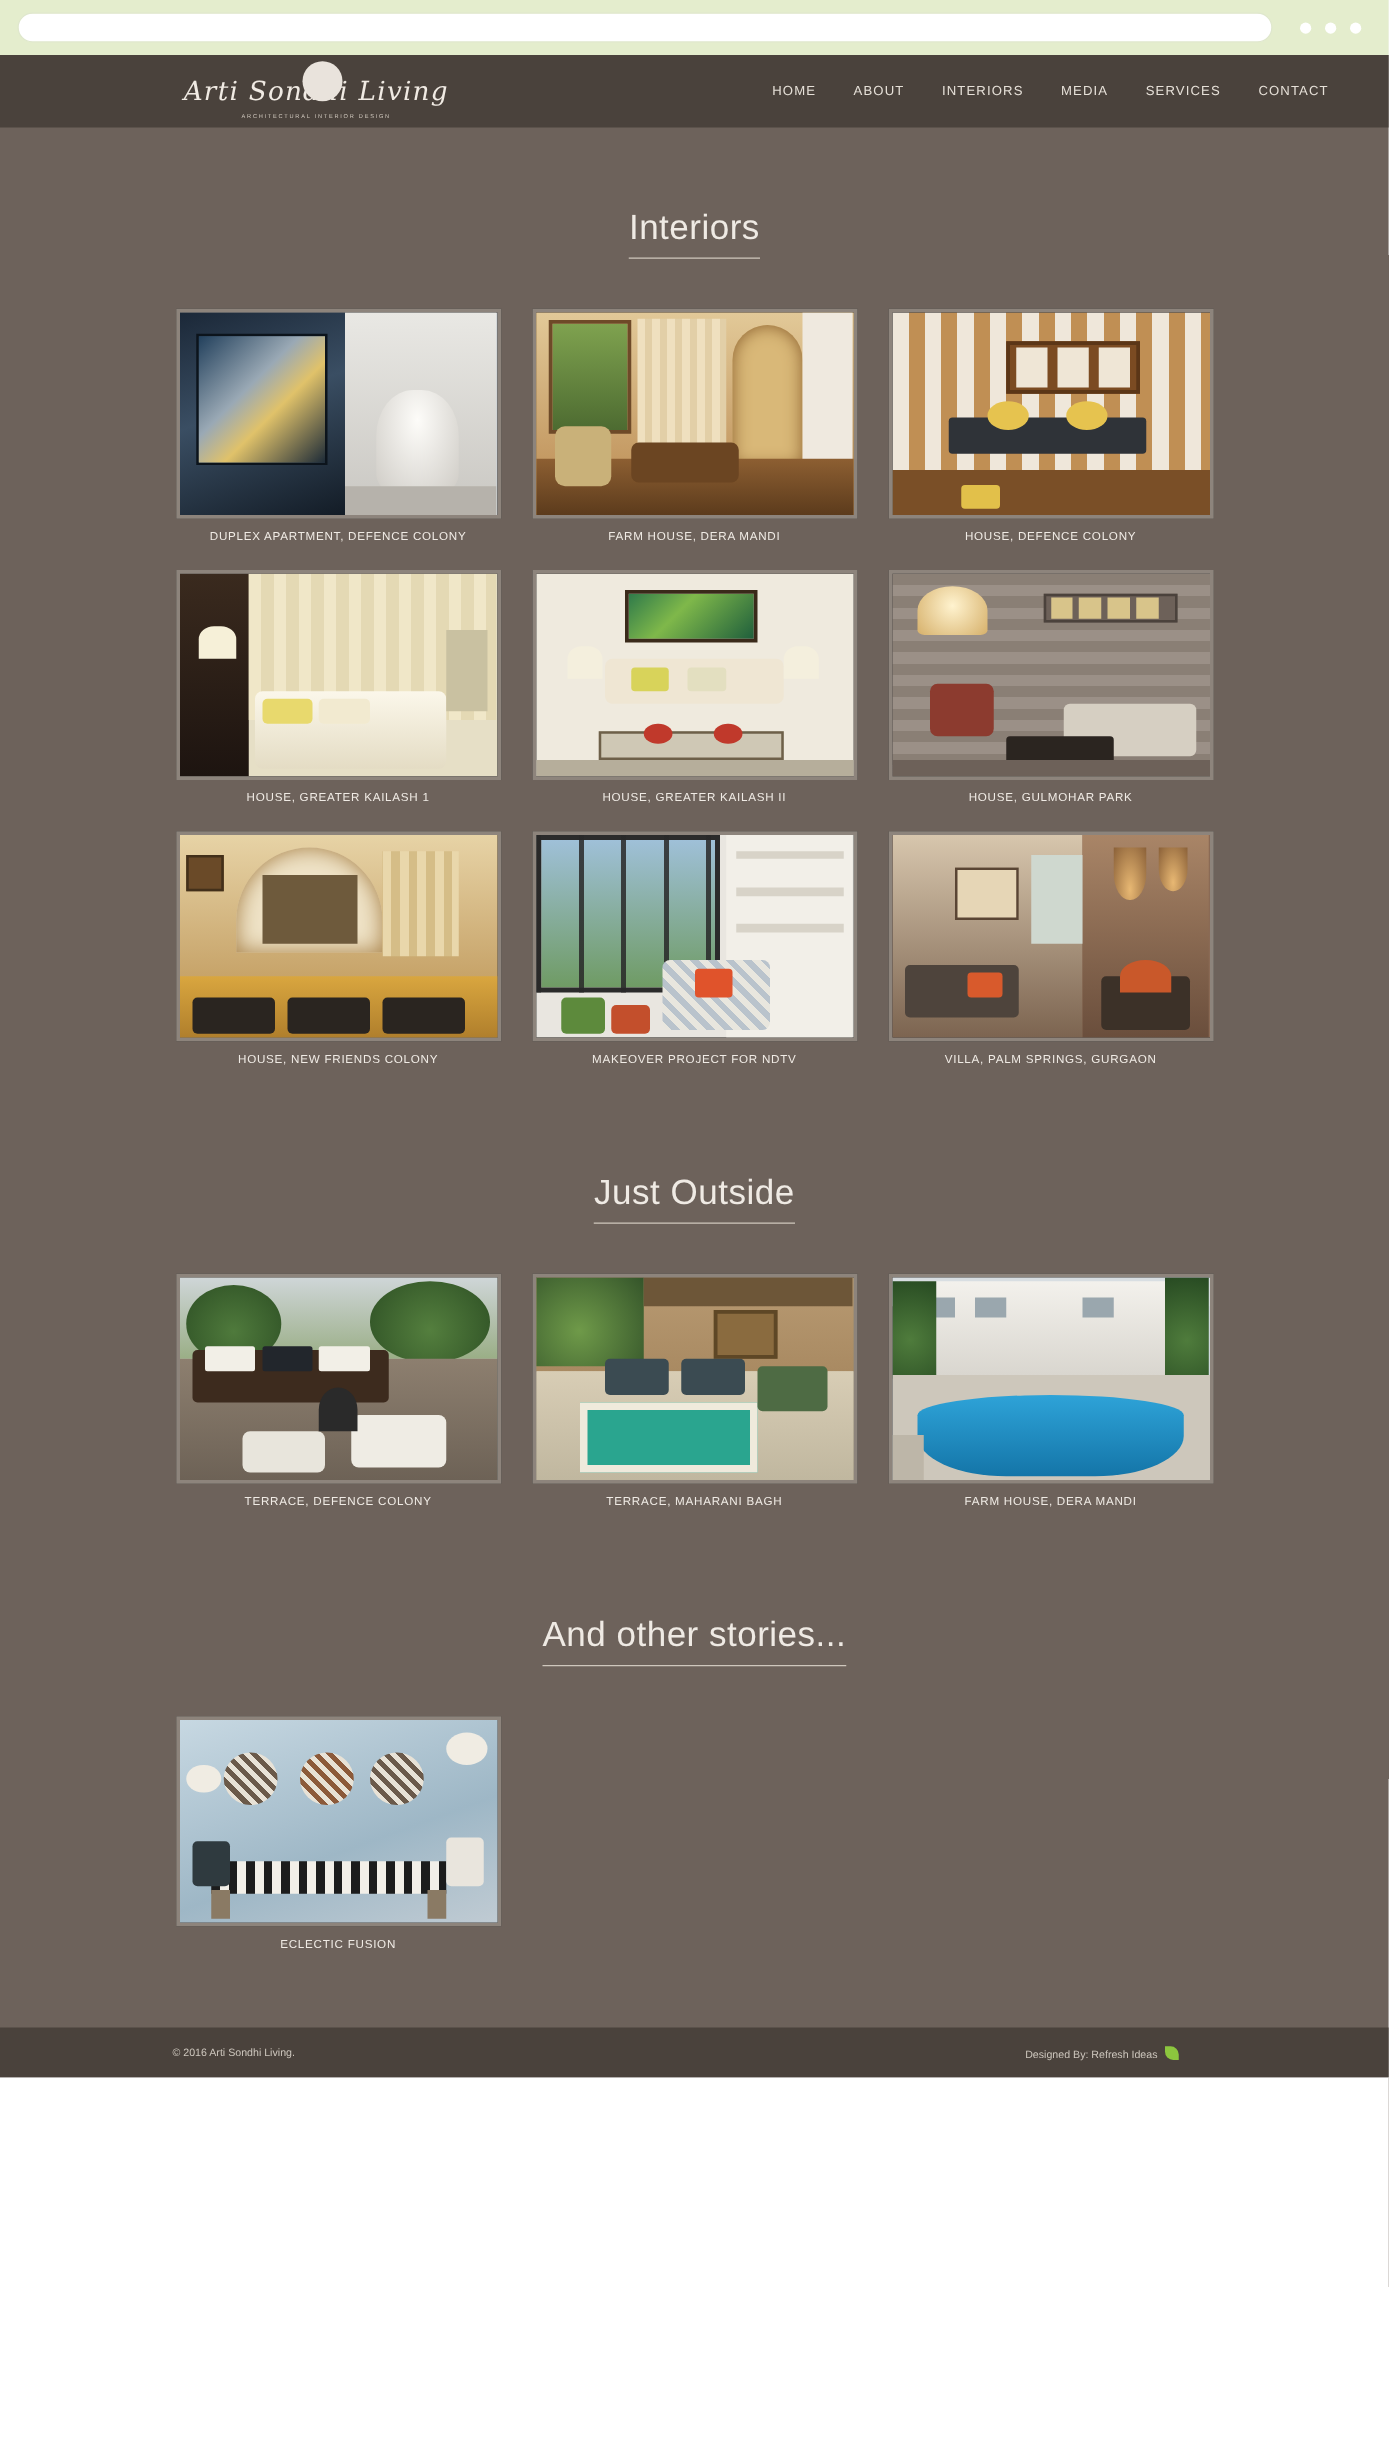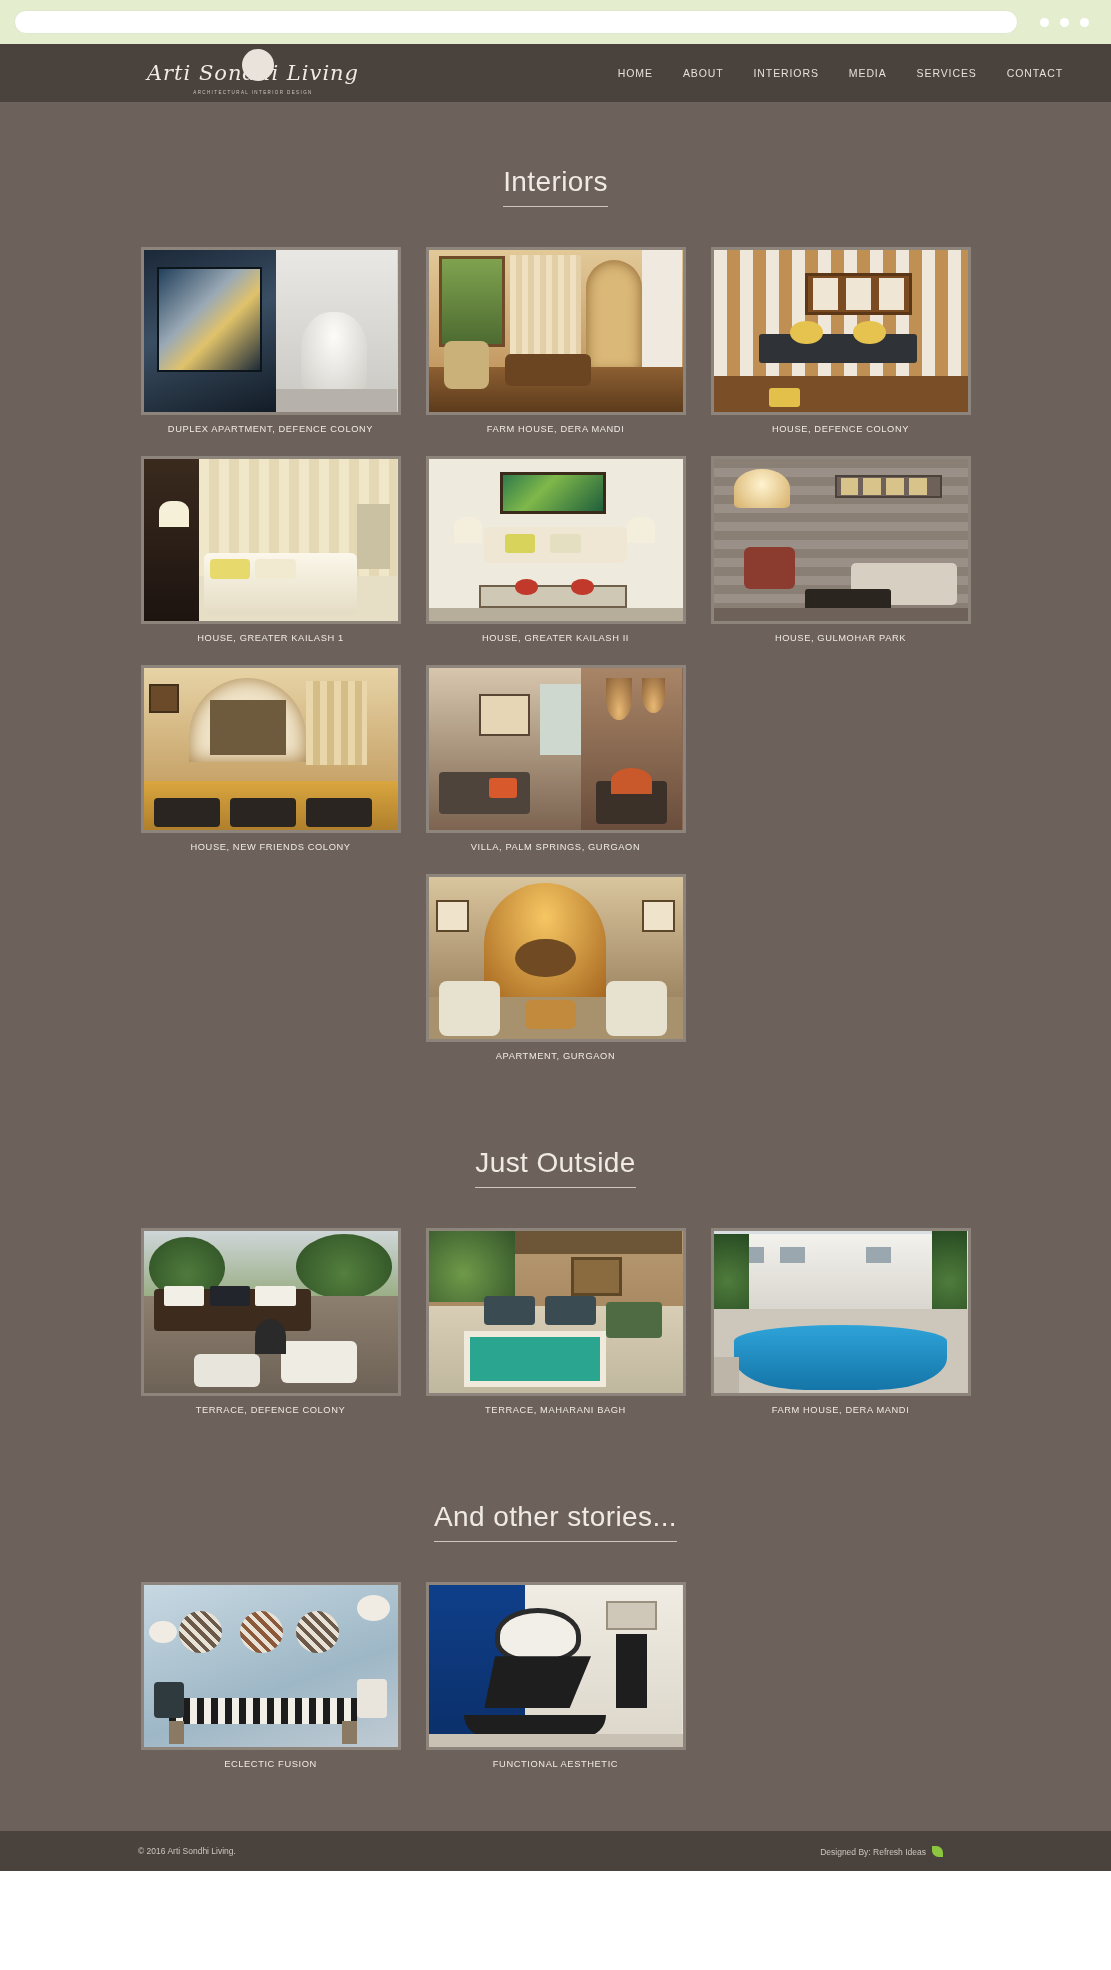--- a/index.html
+++ b/index.html
@@ -324,58 +324,57 @@
           <div class="ly" style="left:2%;top:10%;width:12%;height:18%;background:#6a4a28;border:2px solid #43301a"></div>
           <div class="ly" style="left:0;bottom:0;width:100%;height:30%;background:linear-gradient(180deg,#d9a63f,#b07f2c)"></div>
           <div class="ly" style="left:4%;bottom:2%;width:26%;height:18%;background:#2a2520;border-radius:4px"></div>
           <div class="ly" style="left:34%;bottom:2%;width:26%;height:18%;background:#2a2520;border-radius:4px"></div>
           <div class="ly" style="left:64%;bottom:2%;width:26%;height:18%;background:#2a2520;border-radius:4px"></div>
         </div>
       </div>
       <div class="caption">HOUSE, NEW FRIENDS COLONY</div>
     </div>
 
+    <div class="card">
+      <div class="thumb">
+        <div class="art" style="background:#e9e6e0">
+          <div class="ly" style="left:0;top:0;width:58%;height:78%;background:linear-gradient(180deg,#9fc0d8,#6f9b64);border:4px solid #2b2b2b"></div>
+          <div class="ly" style="left:0;top:0;width:58%;height:78%;background:repeating-linear-gradient(90deg,rgba(40,40,40,.85) 0 4px,transparent 4px 34px)"></div>
+          <div class="ly" style="left:60%;top:0;width:40%;height:100%;background:#f2efe8"></div>
+          <div class="ly" style="left:63%;top:8%;width:34%;height:4%;background:#d8d3c8"></div>
+          <div class="ly" style="left:63%;top:26%;width:34%;height:4%;background:#d8d3c8"></div>
+          <div class="ly" style="left:63%;top:44%;width:34%;height:4%;background:#d8d3c8"></div>
+          <div class="ly" style="left:40%;bottom:4%;width:34%;height:34%;background:repeating-linear-gradient(45deg,#e8e6de 0 5px,#b9c3cc 5px 10px);border-radius:6px"></div>
+          <div class="ly" style="left:50%;bottom:20%;width:12%;height:14%;background:#e0532b;border-radius:3px"></div>
+          <div class="ly" style="left:8%;bottom:2%;width:14%;height:18%;background:#5d8a3c;border-radius:4px"></div>
+          <div class="ly" style="left:24%;bottom:2%;width:12%;height:14%;background:#c34f2c;border-radius:4px"></div>
+        </div>
+      </div>
+      <div class="caption">MAKEOVER PROJECT FOR NDTV</div>
+    </div>
 
     <div class="card">
       <div class="thumb">
         <div class="art" style="background:#8a6a55">
           <div class="ly" style="left:0;top:0;width:60%;height:100%;background:linear-gradient(180deg,#d7c6ad,#7c6450)"></div>
           <div class="ly" style="left:60%;top:0;width:40%;height:100%;background:linear-gradient(180deg,#a98567,#6a4e3c)"></div>
           <div class="ly" style="left:20%;top:16%;width:20%;height:26%;background:#e6d6b6;border:2px solid #5a4534"></div>
           <div class="ly" style="left:44%;top:10%;width:16%;height:44%;background:#cfd8cf"></div>
           <div class="ly" style="left:4%;bottom:10%;width:36%;height:26%;background:#4e443c;border-radius:4px"></div>
           <div class="ly" style="left:24%;bottom:20%;width:11%;height:12%;background:#d85a2c;border-radius:3px"></div>
           <div class="ly" style="left:70%;top:6%;width:10%;height:26%;background:radial-gradient(ellipse at 50% 80%,#e8b873,#8a6038);border-radius:0 0 50% 50%"></div>
           <div class="ly" style="left:84%;top:6%;width:9%;height:22%;background:radial-gradient(ellipse at 50% 80%,#e8b873,#8a6038);border-radius:0 0 50% 50%"></div>
           <div class="ly" style="left:66%;bottom:4%;width:28%;height:26%;background:#3c3128;border-radius:4px"></div>
           <div class="ly" style="left:72%;bottom:22%;width:16%;height:16%;background:#c9582a;border-radius:50% 50% 0 0"></div>
         </div>
       </div>
       <div class="caption">VILLA, PALM SPRINGS, GURGAON</div>
     </div>
   </div>
 
-  <div class="grid center-row" style="padding-top:0">
-    <div class="card">
-      <div class="thumb">
-        <div class="art" style="background:#8c7a62">
-          <div class="ly" style="left:0;top:0;width:100%;height:100%;background:linear-gradient(180deg,#d9c59d,#8c7151)"></div>
-          <div class="ly" style="left:22%;top:4%;width:48%;height:70%;background:radial-gradient(ellipse at 50% 30%,#f6c663,#a6671f);border-radius:70px 70px 0 0"></div>
-          <div class="ly" style="left:34%;top:38%;width:24%;height:24%;background:#6f4a22;border-radius:50%"></div>
-          <div class="ly" style="left:3%;top:14%;width:13%;height:20%;background:#efe4cb;border:2px solid #5e4628"></div>
-          <div class="ly" style="left:84%;top:14%;width:13%;height:20%;background:#efe4cb;border:2px solid #5e4628"></div>
-          <div class="ly" style="left:0;bottom:0;width:100%;height:26%;background:#a8926e"></div>
-          <div class="ly" style="left:4%;bottom:2%;width:24%;height:34%;background:#e7e2cf;border-radius:8px"></div>
-          <div class="ly" style="left:70%;bottom:2%;width:24%;height:34%;background:#e7e2cf;border-radius:8px"></div>
-          <div class="ly" style="left:38%;bottom:6%;width:20%;height:18%;background:#c28a3c;border-radius:6px"></div>
-        </div>
-      </div>
-      <div class="caption">APARTMENT, GURGAON</div>
-    </div>
-  </div>
 
   <div class="section-title">
     <span>Just Outside</span>
   </div>
   <div class="grid">
 
     <div class="card">
       <div class="thumb">
         <div class="art" style="background:#c9cfc4">
           <div class="ly" style="left:0;top:0;width:100%;height:40%;background:linear-gradient(180deg,#cfd6d8,#9aae86)"></div>
@@ -448,35 +447,20 @@
           <div class="ly" style="left:4%;bottom:18%;width:12%;height:22%;background:#2f3a3f;border-radius:4px"></div>
           <div class="ly" style="left:84%;bottom:18%;width:12%;height:24%;background:#e9e5dd;border-radius:4px"></div>
           <div class="ly" style="left:2%;top:22%;width:11%;height:14%;background:#f0ece3;border-radius:50%"></div>
           <div class="ly" style="left:84%;top:6%;width:13%;height:16%;background:#f0ece3;border-radius:50%"></div>
         </div>
       </div>
       <div class="caption">ECLECTIC FUSION</div>
     </div>
 
 
-    <div class="card">
-      <div class="thumb">
-        <div class="art" style="background:#e8e4dc">
-          <div class="ly" style="left:0;top:0;width:38%;height:100%;background:linear-gradient(180deg,#0f3f8a,#0b2f68)"></div>
-          <div class="ly" style="left:38%;top:0;width:62%;height:100%;background:linear-gradient(180deg,#f0ece3,#dcd6ca)"></div>
-          <div class="ly" style="left:26%;top:14%;width:34%;height:34%;background:#f2efe8;border:5px solid #2b2b2b;border-radius:50% 50% 40% 40%"></div>
-          <div class="ly" style="left:22%;top:44%;width:42%;height:32%;background:#1e1e1e;clip-path:polygon(10% 0,100% 0,80% 100%,0 100%)"></div>
-          <div class="ly" style="left:14%;bottom:6%;width:56%;height:14%;background:#1e1e1e;border-radius:0 0 40px 40px"></div>
-          <div class="ly" style="left:70%;top:10%;width:20%;height:18%;background:#cfc8b8;border:2px solid #9a9080"></div>
-          <div class="ly" style="left:74%;top:30%;width:12%;height:46%;background:#1e1e1e"></div>
-          <div class="ly" style="left:0;bottom:0;width:100%;height:8%;background:#c8c1b4"></div>
-        </div>
-      </div>
-      <div class="caption">FUNCTIONAL AESTHETIC</div>
-    </div>
   </div>
 
   <div class="site-footer">
     <div class="copy">© 2016 Arti Sondhi Living.</div>
     <div class="credit">
       <span>Designed By: Refresh Ideas</span>
       <span class="leaf"></span>
     </div>
   </div>
 

